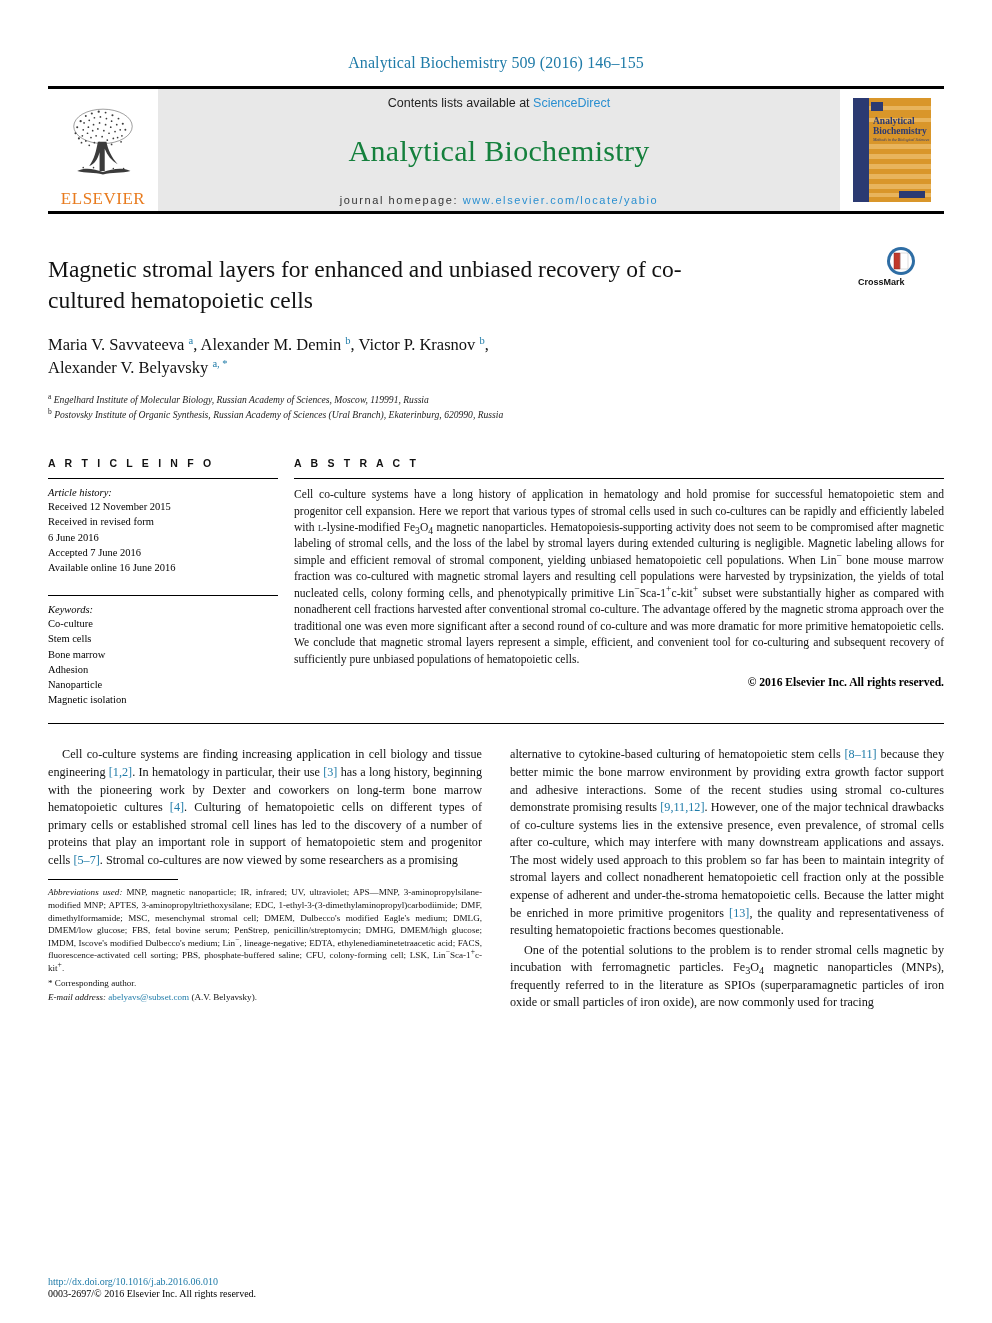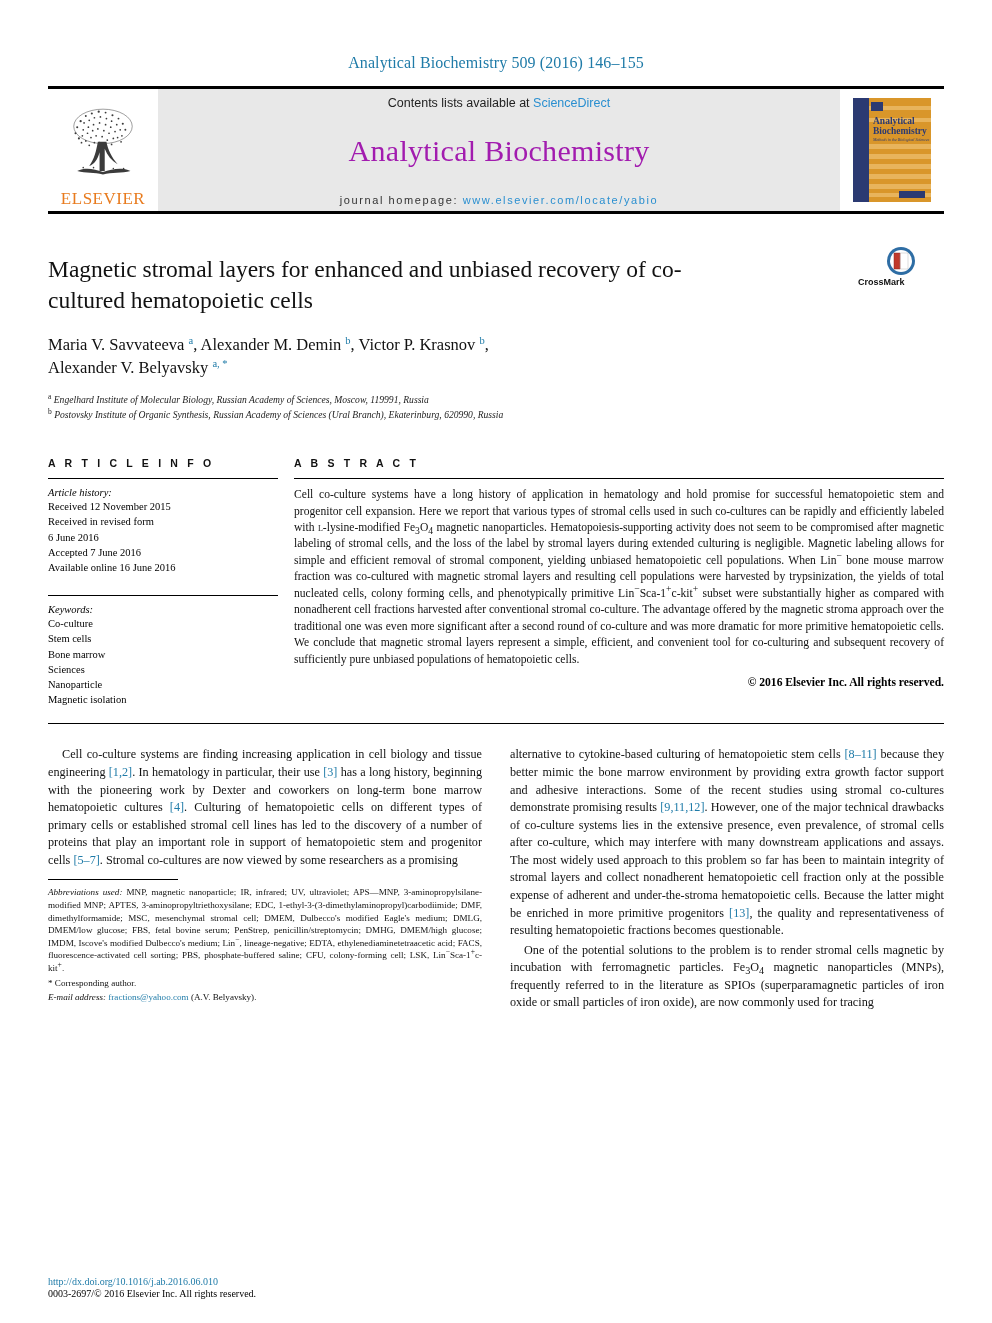--- a/index.html
+++ b/index.html
@@ -49,21 +49,21 @@
     flex:1 1 auto; background:#e8e8e8;
     display:flex; flex-direction:column;
     align-items:center; justify-content:center;
     text-align:center;
     gap:12px;
   }
   .contents-line { font-family:"Liberation Sans", sans-serif; font-size:12.5px; color:#222; margin-top:2px;}
   .contents-line a { color:#2a8fd0; text-decoration:none; }
   .journal-title {
     font-family:"Liberation Serif", serif;
-    font-size:30px; color:#a21caf; margin:12px 0 14px 0; letter-spacing:.3px;
+    font-size:30px; color:#15803d; margin:12px 0 14px 0; letter-spacing:.3px;
   }
   .homepage-line {
     font-family:"Liberation Sans", sans-serif;
     font-size:11px; letter-spacing:1.6px; color:#333;
   }
   .homepage-line .url { color:#2a8fd0; }
   .cover-cell {
     width:104px; flex:0 0 104px;
     display:flex; align-items:center; justify-content:center;
     background:#fff;
@@ -311,21 +311,21 @@
         <div class="hist-line">Accepted 7 June 2016</div>
         <div class="hist-line">Available online 16 June 2016</div>
       </div>
 
       <div class="kw-block">
         <div class="hr-thin"></div>
         <div class="kw-title">Keywords:</div>
         <div class="kw-line">Co-culture</div>
         <div class="kw-line">Stem cells</div>
         <div class="kw-line">Bone marrow</div>
-        <div class="kw-line">Sciences</div>
+        <div class="kw-line">Adhesion</div>
         <div class="kw-line">Nanoparticle</div>
         <div class="kw-line">Magnetic isolation</div>
       </div>
     </div>
 
     <div class="col-abs">
       <div class="sec-head">A B S T R A C T</div>
       <div class="hr-thin"></div>
       <div class="abs-body">Cell co-culture systems have a long history of application in hematology and hold promise for successful hematopoietic stem and progenitor cell expansion. Here we report that various types of stromal cells used in such co-cultures can be rapidly and efficiently labeled with <span style="font-variant:small-caps">l</span>-lysine-modified Fe<sub>3</sub>O<sub>4</sub> magnetic nanoparticles. Hematopoiesis-supporting activity does not seem to be compromised after magnetic labeling of stromal cells, and the loss of the label by stromal layers during extended culturing is negligible. Magnetic labeling allows for simple and efficient removal of stromal component, yielding unbiased hematopoietic cell populations. When Lin<sup>−</sup> bone mouse marrow fraction was co-cultured with magnetic stromal layers and resulting cell populations were harvested by trypsinization, the yields of total nucleated cells, colony forming cells, and phenotypically primitive Lin<sup>−</sup>Sca-1<sup>+</sup>c-kit<sup>+</sup> subset were substantially higher as compared with nonadherent cell fractions harvested after conventional stromal co-culture. The advantage offered by the magnetic stroma approach over the traditional one was even more significant after a second round of co-culture and was more dramatic for more primitive hematopoietic cells. We conclude that magnetic stromal layers represent a simple, efficient, and convenient tool for co-culturing and subsequent recovery of sufficiently pure unbiased populations of hematopoietic cells.</div>
       <div class="abs-copy">© 2016 Elsevier Inc. All rights reserved.</div>
@@ -336,21 +336,21 @@
 
   <div class="body-cols">
     <div class="bcol">
       <p class="bpara" style="text-indent:14px">Cell co-culture systems are finding increasing application in cell biology and tissue engineering <span class="cit">[1,2]</span>. In hematology in particular, their use <span class="cit">[3]</span> has a long history, beginning with the pioneering work by Dexter and coworkers on long-term bone marrow hematopoietic cultures <span class="cit">[4]</span>. Culturing of hematopoietic cells on different types of primary cells or established stromal cell lines has led to the discovery of a number of proteins that play an important role in support of hematopoietic stem and progenitor cells <span class="cit">[5–7]</span>. Stromal co-cultures are now viewed by some researchers as a promising</p>
 
       <div class="fn-rule"></div>
       <div class="fn"><i>Abbreviations used:</i> MNP, magnetic nanoparticle; IR, infrared; UV, ultraviolet; APS—MNP, 3-aminopropylsilane-modified MNP; APTES, 3-aminopropyltriethoxysilane; EDC, 1-ethyl-3-(3-dimethylaminopropyl)carbodiimide; DMF, dimethylformamide; MSC, mesenchymal stromal cell; DMEM, Dulbecco's modified Eagle's medium; DMLG, DMEM/low glucose; FBS, fetal bovine serum; PenStrep, penicillin/streptomycin; DMHG, DMEM/high glucose; IMDM, Iscove's modified Dulbecco's medium; Lin<sup>−</sup>, lineage-negative; EDTA, ethylenediaminetetraacetic acid; FACS, fluorescence-activated cell sorting; PBS, phosphate-buffered saline; CFU, colony-forming cell; LSK, Lin<sup>−</sup>Sca-1<sup>+</sup>c-kit<sup>+</sup>.</div>
       <div class="fn fn-corr">* Corresponding author.</div>
       <div class="fn fn-email">
         <i>E-mail address:</i>
-        <a href="#">fractions@yahoo.com</a>
+        <a href="#">abelyavs@subset.com</a>
         <span>(A.V. Belyavsky).</span>
       </div>
     </div>
 
     <div class="bcol">
       <p class="bpara">alternative to cytokine-based culturing of hematopoietic stem cells <span class="cit">[8–11]</span> because they better mimic the bone marrow environment by providing extra growth factor support and adhesive interactions. Some of the recent studies using stromal co-cultures demonstrate promising results <span class="cit">[9,11,12]</span>. However, one of the major technical drawbacks of co-culture systems lies in the extensive presence, even prevalence, of stromal cells after co-culture, which may interfere with many downstream applications and assays. The most widely used approach to this problem so far has been to maintain integrity of stromal layers and collect nonadherent hematopoietic cell fraction only at the possible expense of adherent and under-the-stroma hematopoietic cells. Because the latter might be enriched in more primitive progenitors <span class="cit">[13]</span>, the quality and representativeness of resulting hematopoietic fractions becomes questionable.</p>
       <p class="bpara">One of the potential solutions to the problem is to render stromal cells magnetic by incubation with ferromagnetic particles. Fe<sub>3</sub>O<sub>4</sub> magnetic nanoparticles (MNPs), frequently referred to in the literature as SPIOs (superparamagnetic particles of iron oxide or small particles of iron oxide), are now commonly used for tracing</p>
     </div>
   </div>
 

